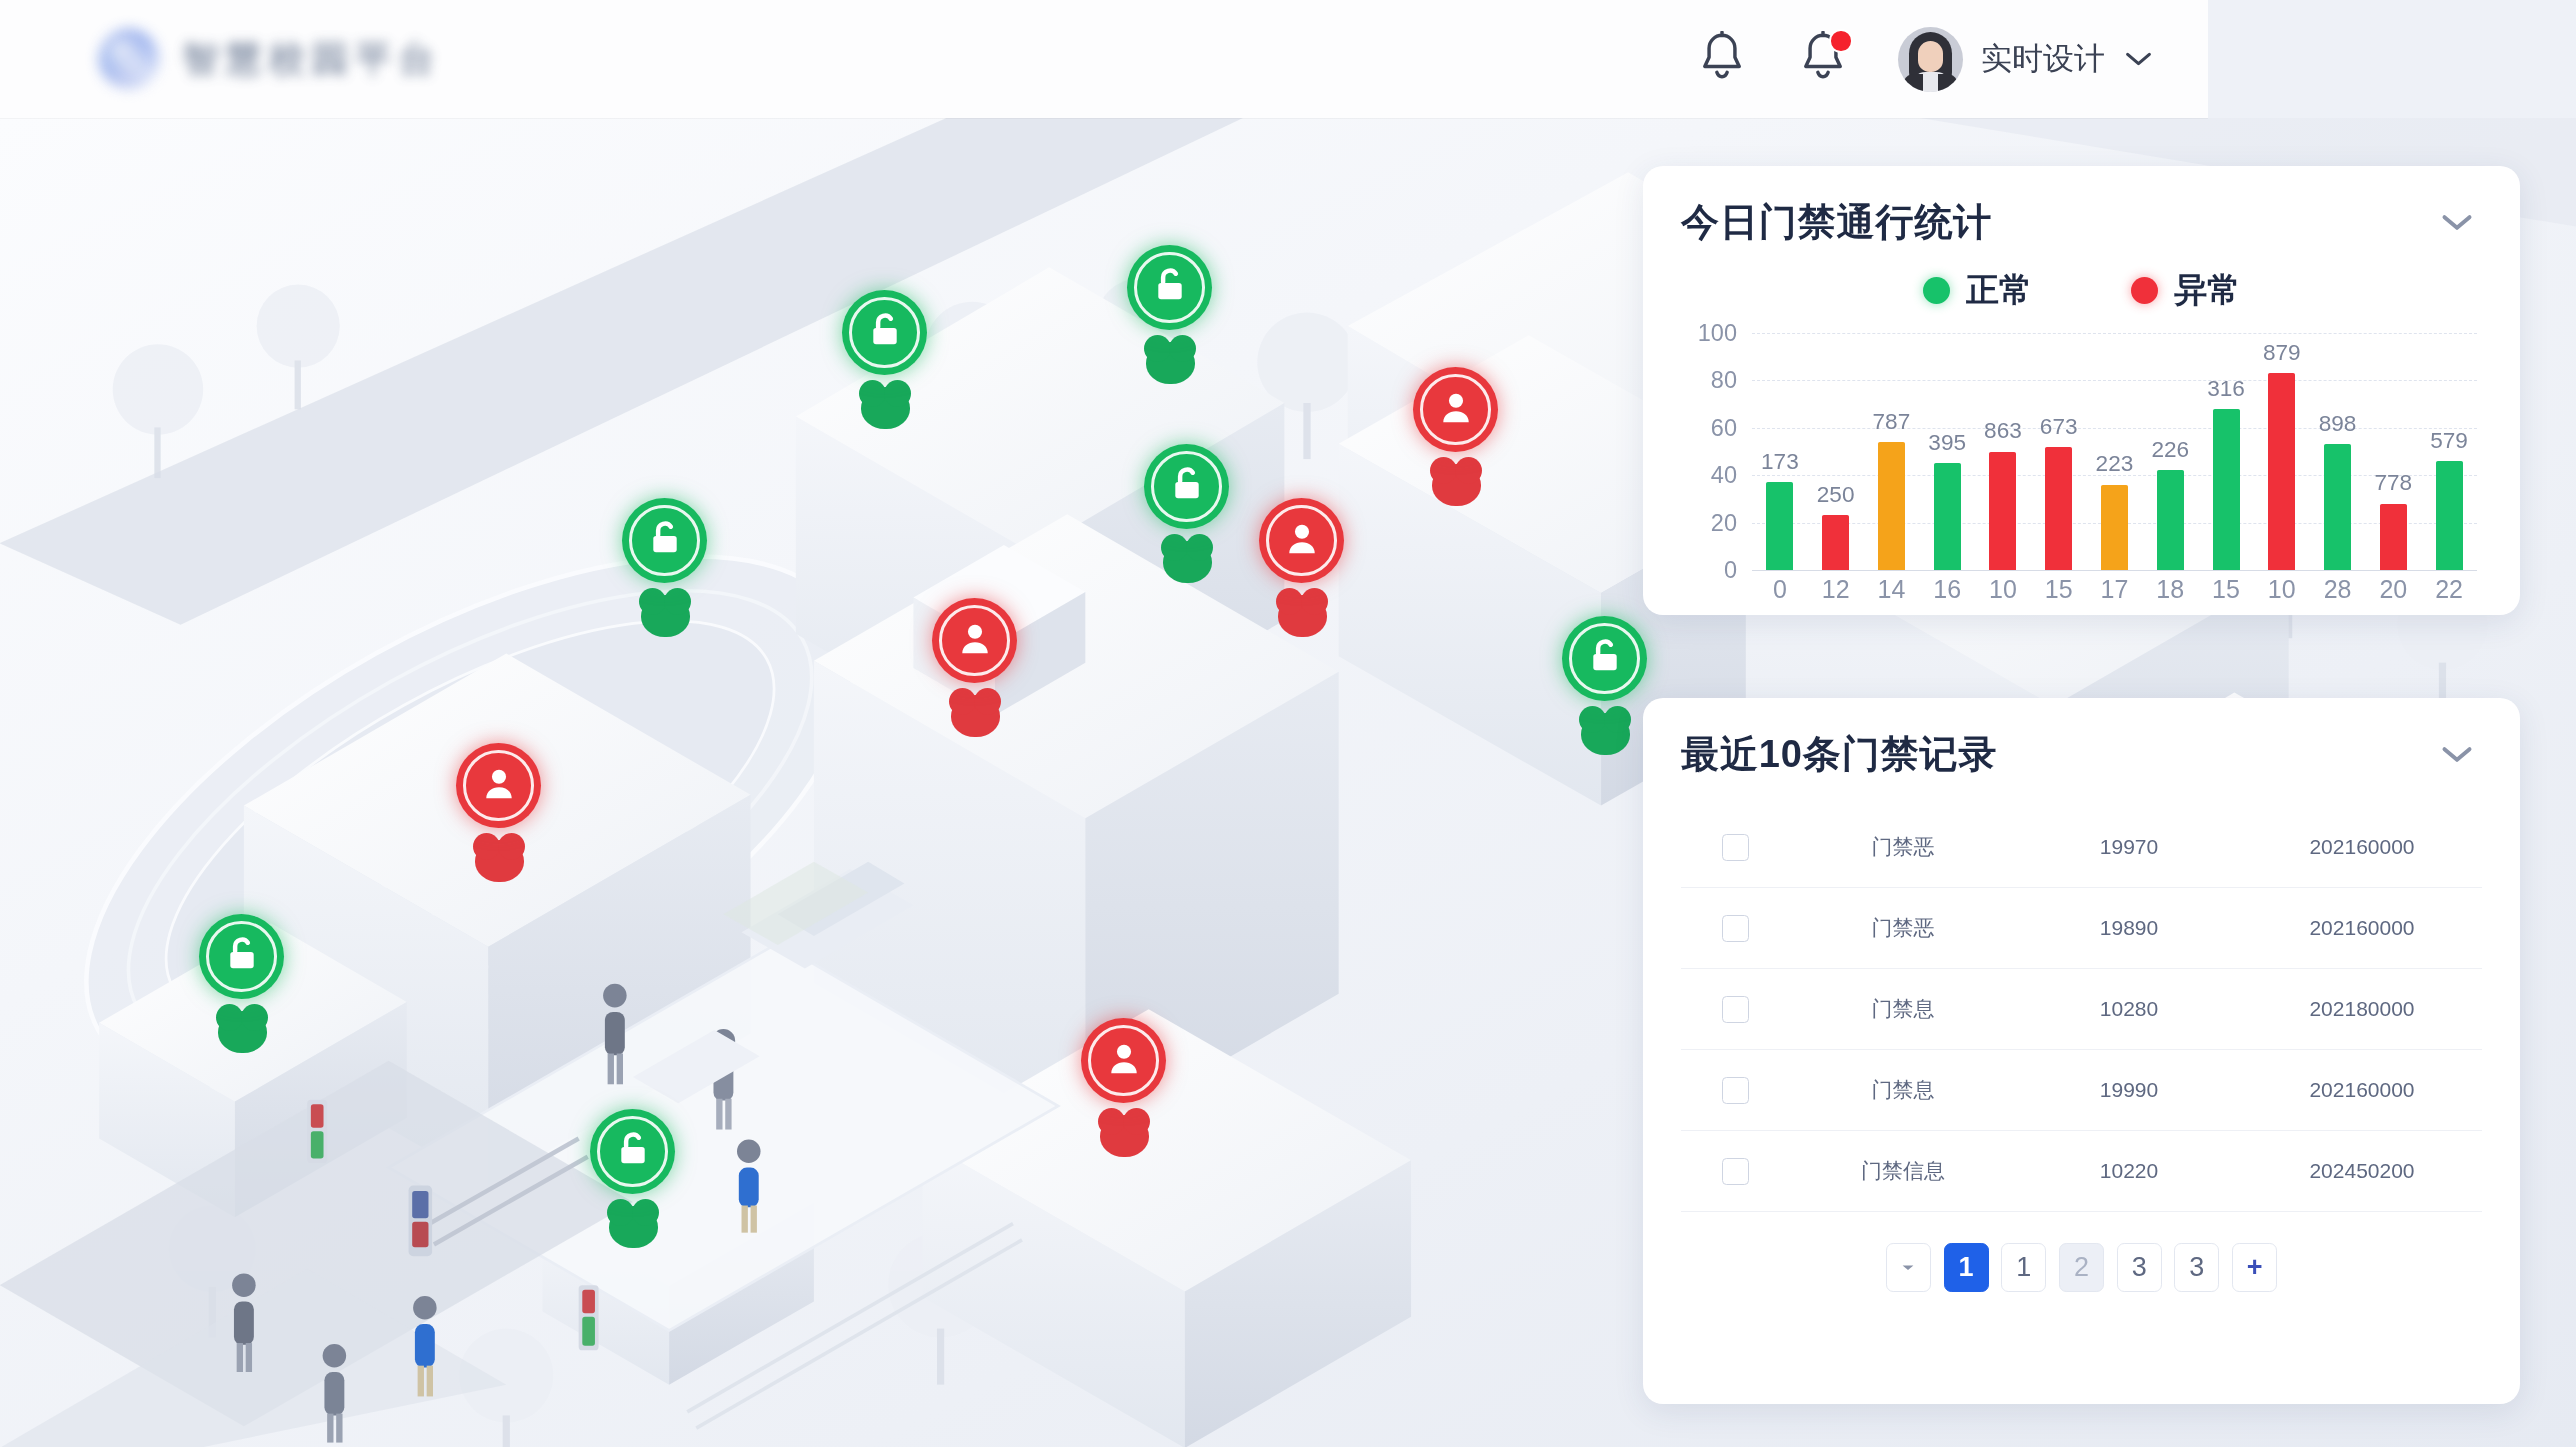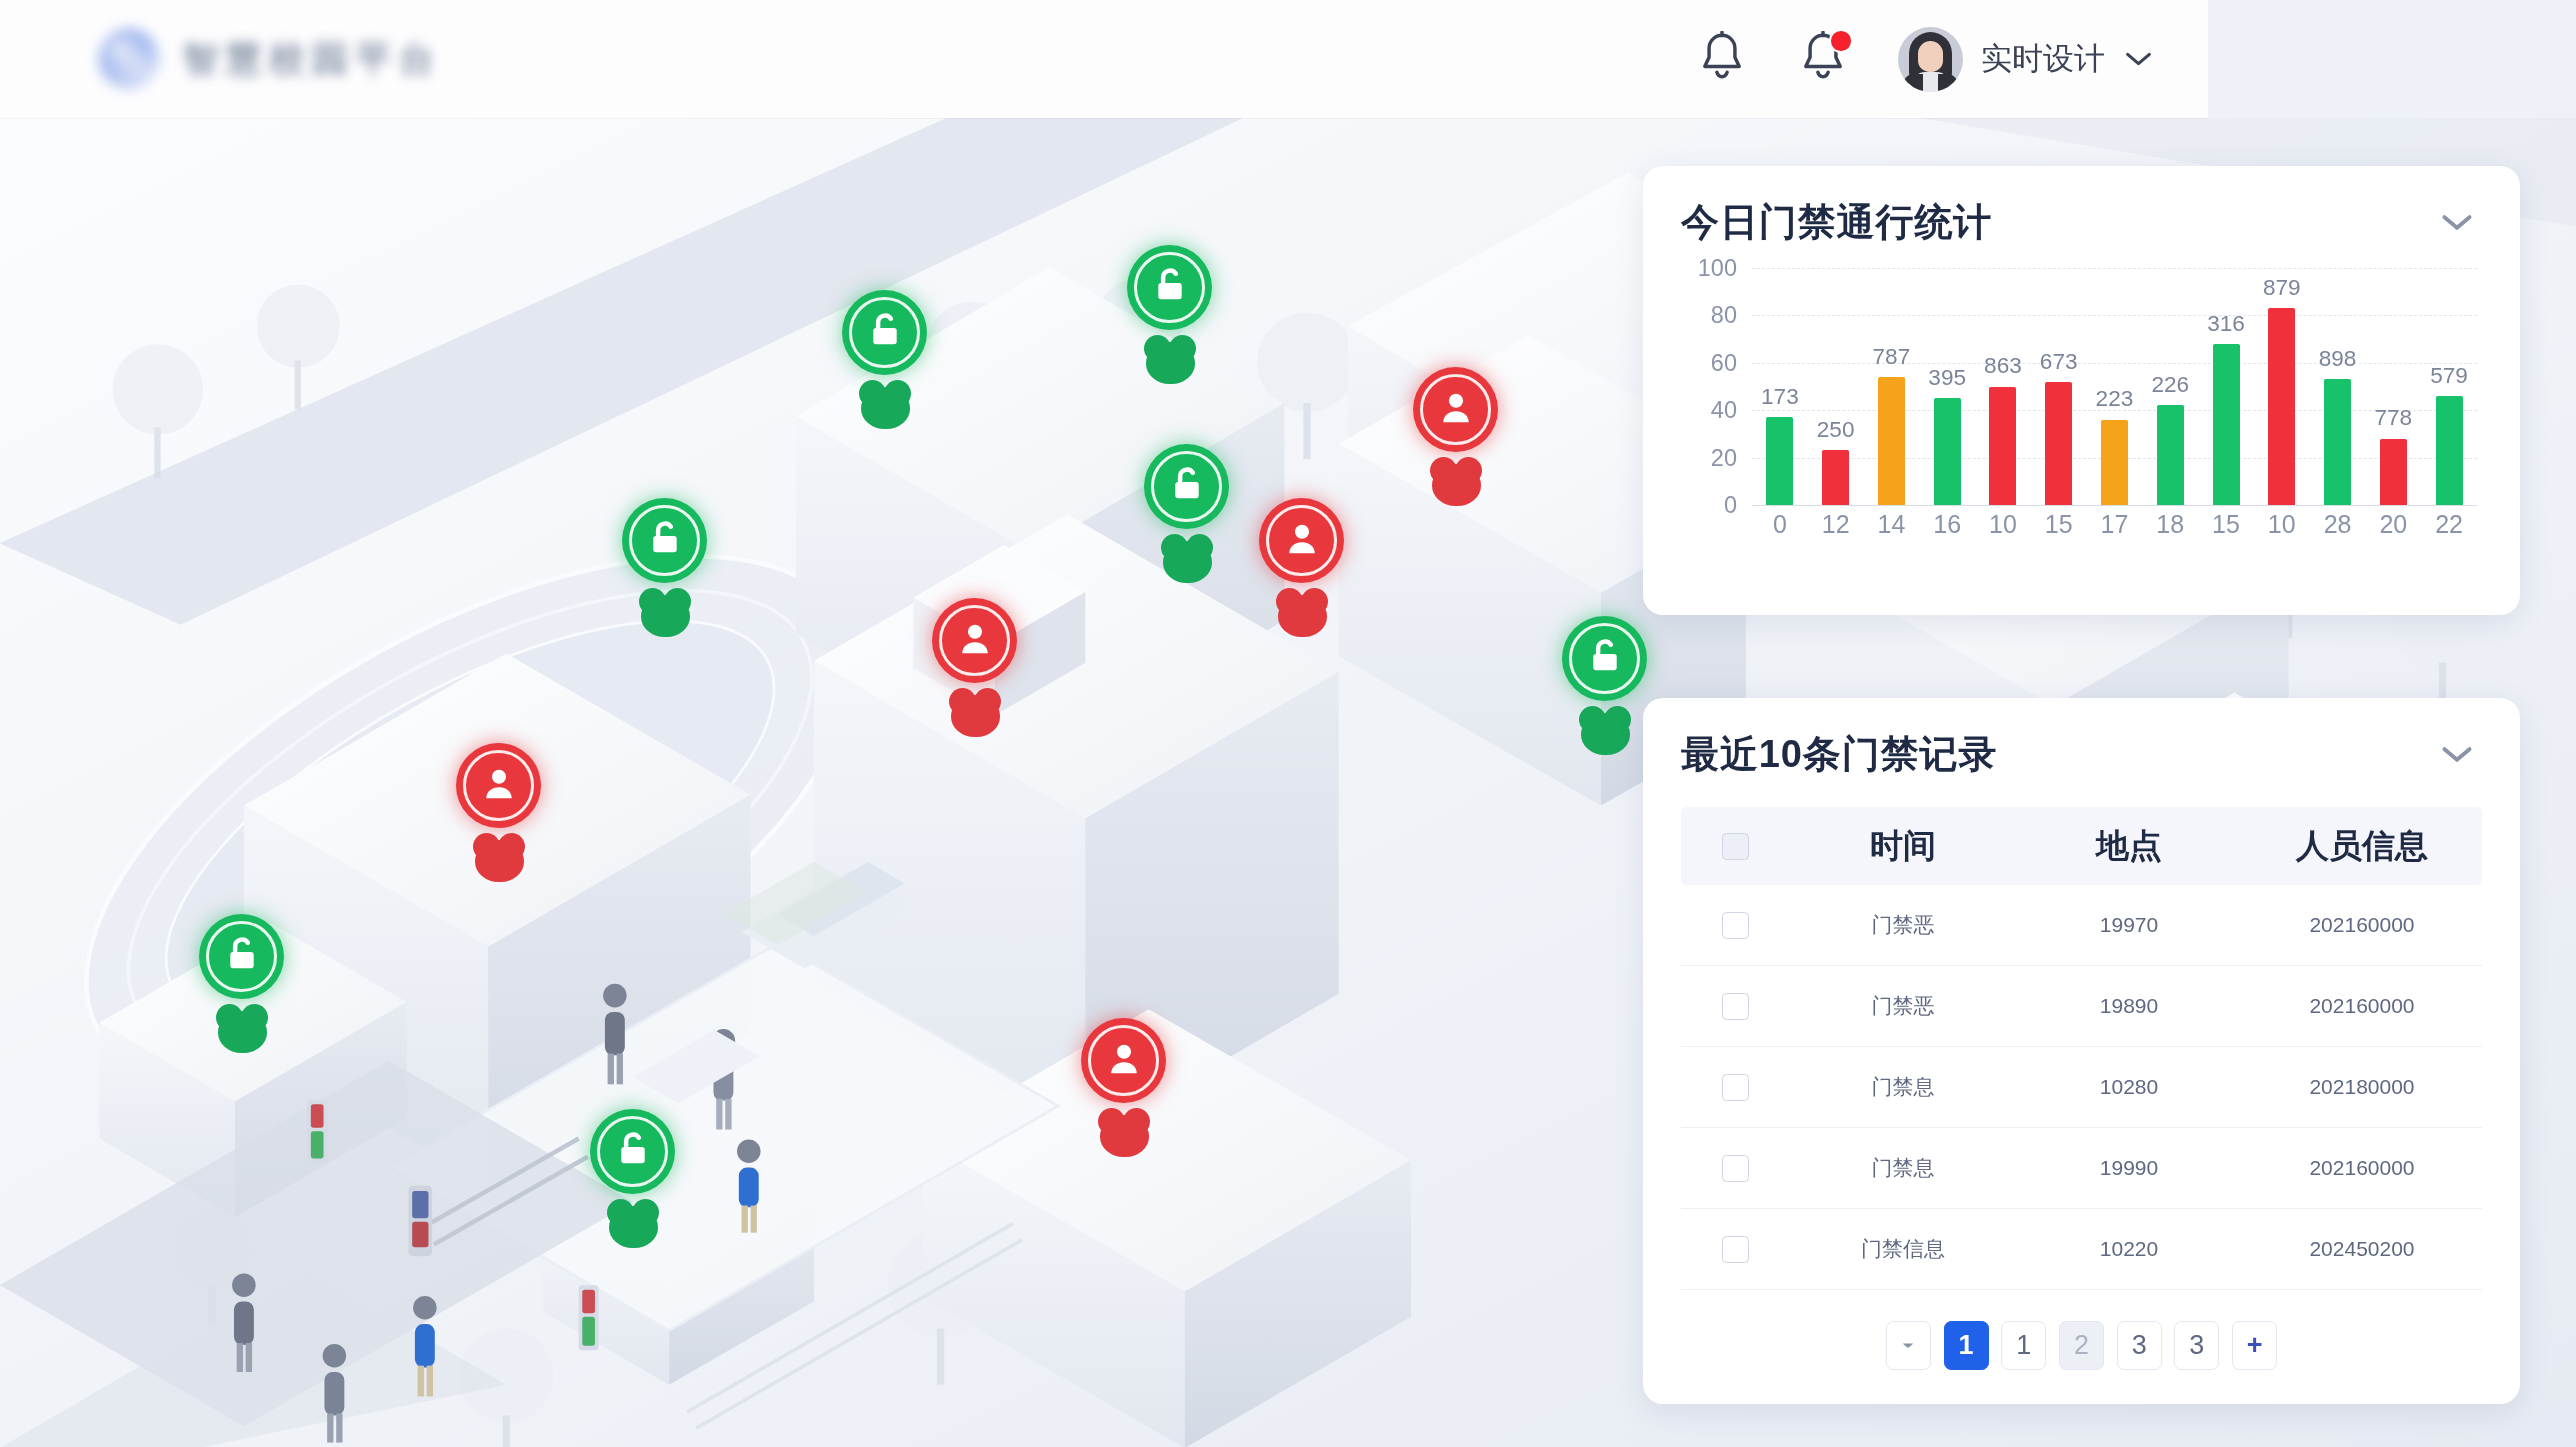--- a/index.html
+++ b/index.html
@@ -572,20 +572,30 @@
 <div class="panel" id="chart-panel">
   <div class="panel-head">
     <div class="panel-title">今日门禁通行统计</div>
     <div class="chev">
       <svg width="40" height="25" viewBox="0 0 20 14">
         <path d="M3 4l7 6 7-6" fill="none" stroke="#8a93a8" stroke-width="2.2" stroke-linecap="round" stroke-linejoin="round"></path>
       </svg>
     </div>
   </div>
 
+  <div class="legend" id="chart-legend">
+      <div class="legend-item">
+        <span class="legend-dot g"></span>
+     <span class="legend-label">正常</span>
+      </div>
+      <div class="legend-item">
+        <span class="legend-dot r"></span>
+     <span class="legend-label">异常</span>
+      </div>
+    </div>
 
   <div class="chart">
     <div class="y-axis" id="y-axis">
         <div class="y-tick" style="top: 237px;">0</div>
         <div class="y-tick" style="top: 190px;">20</div>
         <div class="y-tick" style="top: 142px;">40</div>
         <div class="y-tick" style="top: 95px;">60</div>
         <div class="y-tick" style="top: 47px;">80</div>
         <div class="y-tick" style="top: 0px;">100</div>
       </div>
@@ -673,28 +683,20 @@
   <div class="panel-head">
     <div class="panel-title">最近10条门禁记录</div>
     <div class="chev">
       <svg width="40" height="25" viewBox="0 0 20 14">
         <path d="M3 4l7 6 7-6" fill="none" stroke="#8a93a8" stroke-width="2.2" stroke-linecap="round" stroke-linejoin="round"></path>
       </svg>
     </div>
   </div>
 
   <div class="table">
-    <div class="trow thead">
-      <div class="c-check">
-        <div class="cbox"></div>
-      </div>
-      <div class="c-time th">时间</div>
-      <div class="c-place th">地点</div>
-      <div class="c-info th">人员信息</div>
-    </div>
     <div id="tbody">
         <div class="trow">
           <div class="c-check">
        <div class="cbox"></div>
      </div>
      <div class="c-time td">门禁恶</div>
      <div class="c-place td">19970</div>
      <div class="c-info td">202160000</div>
         </div>
         <div class="trow">

